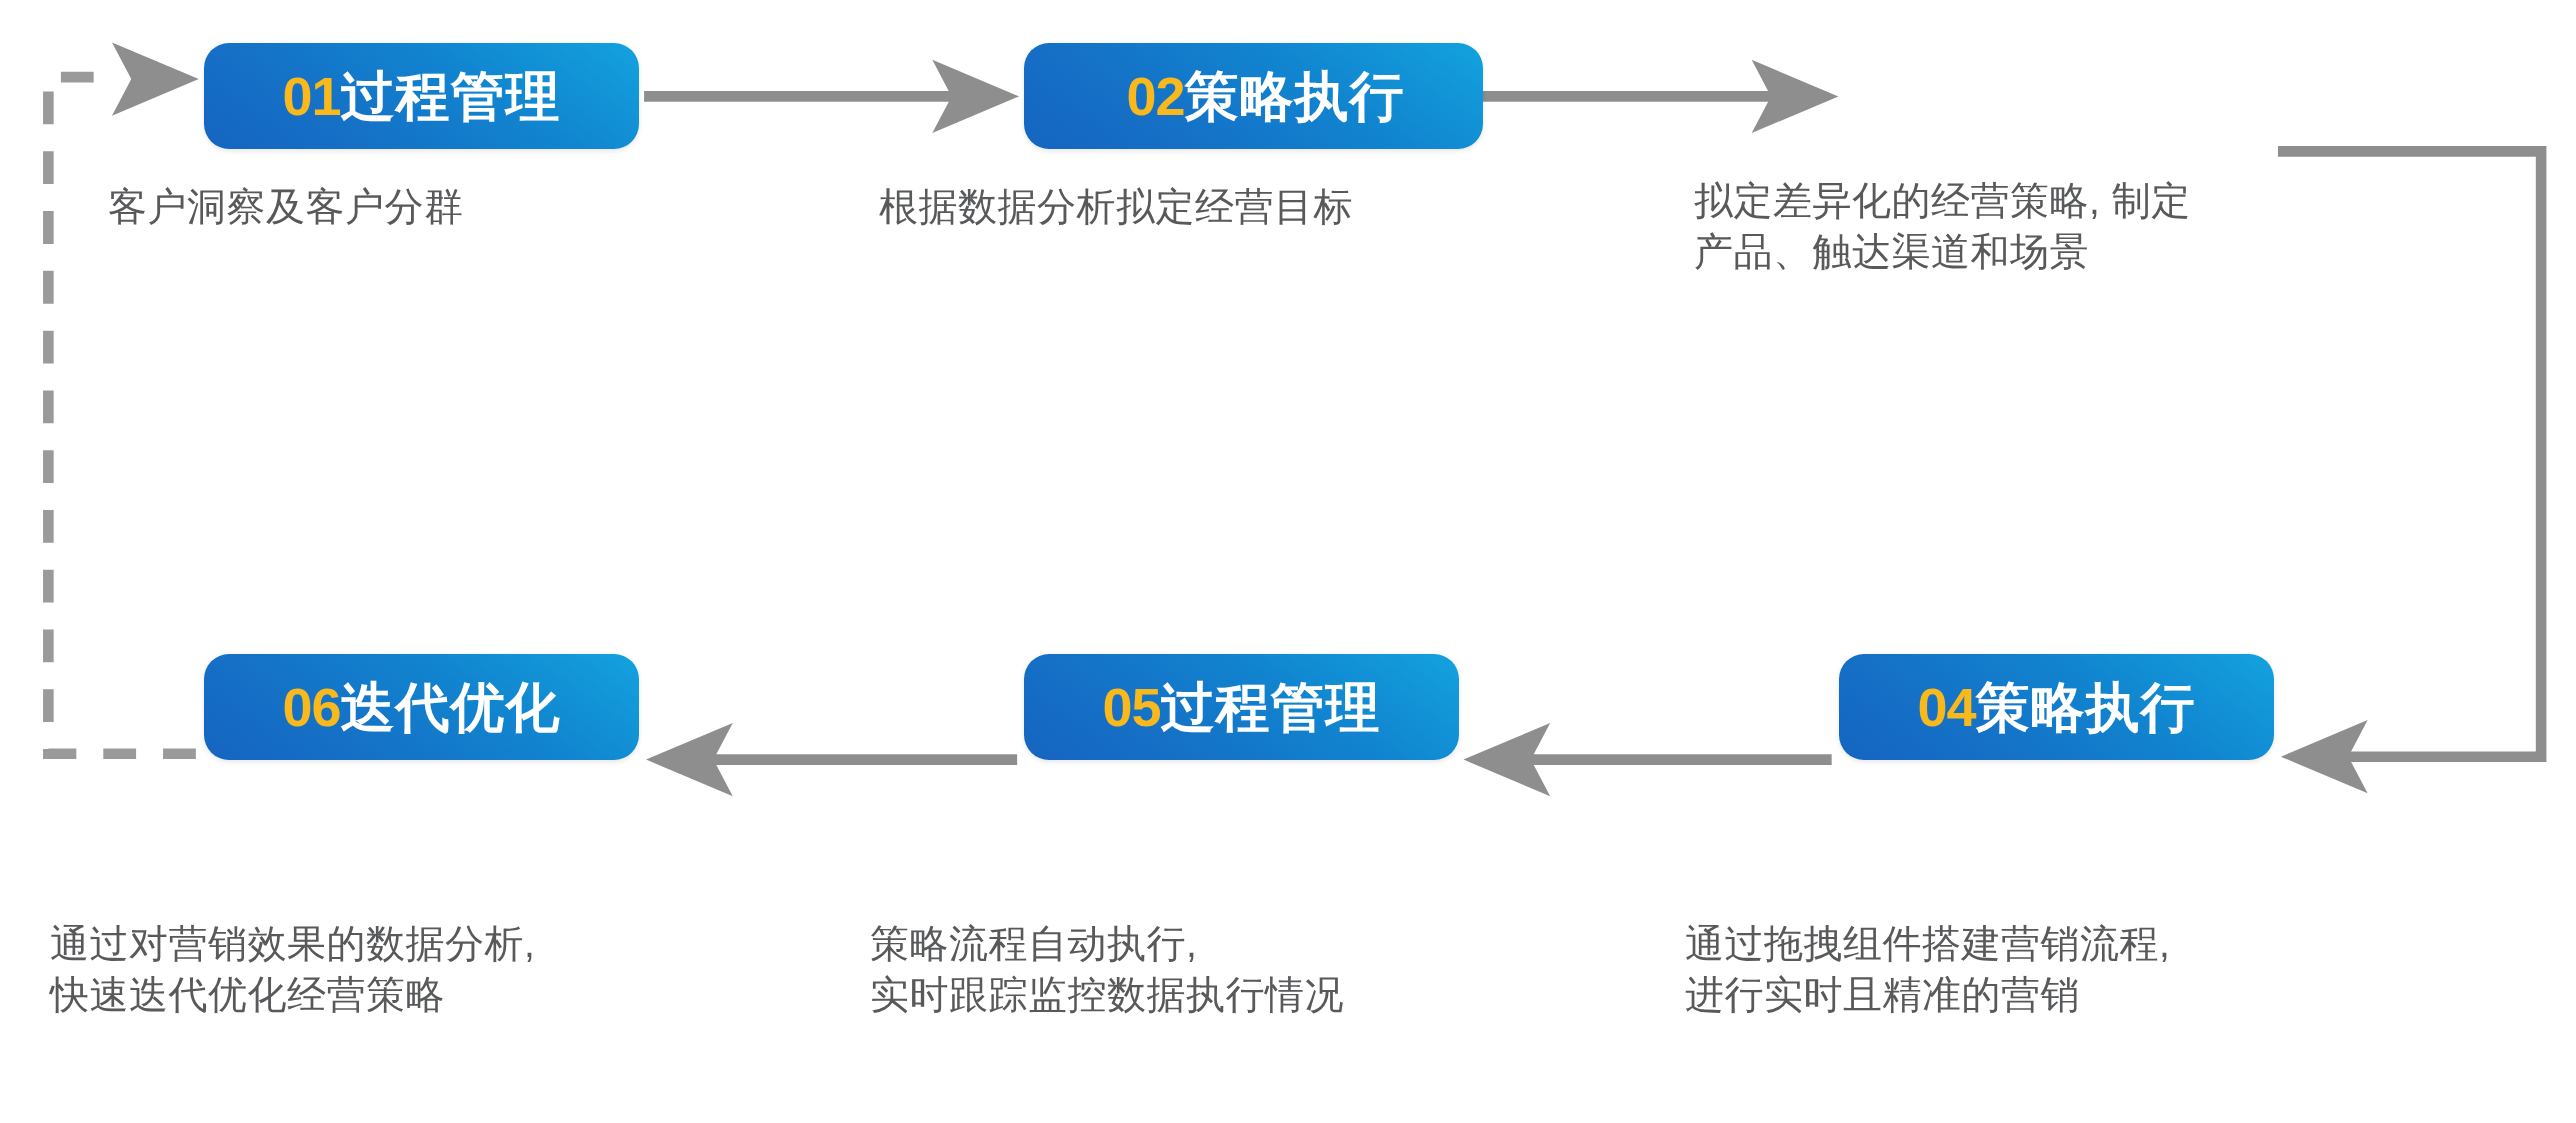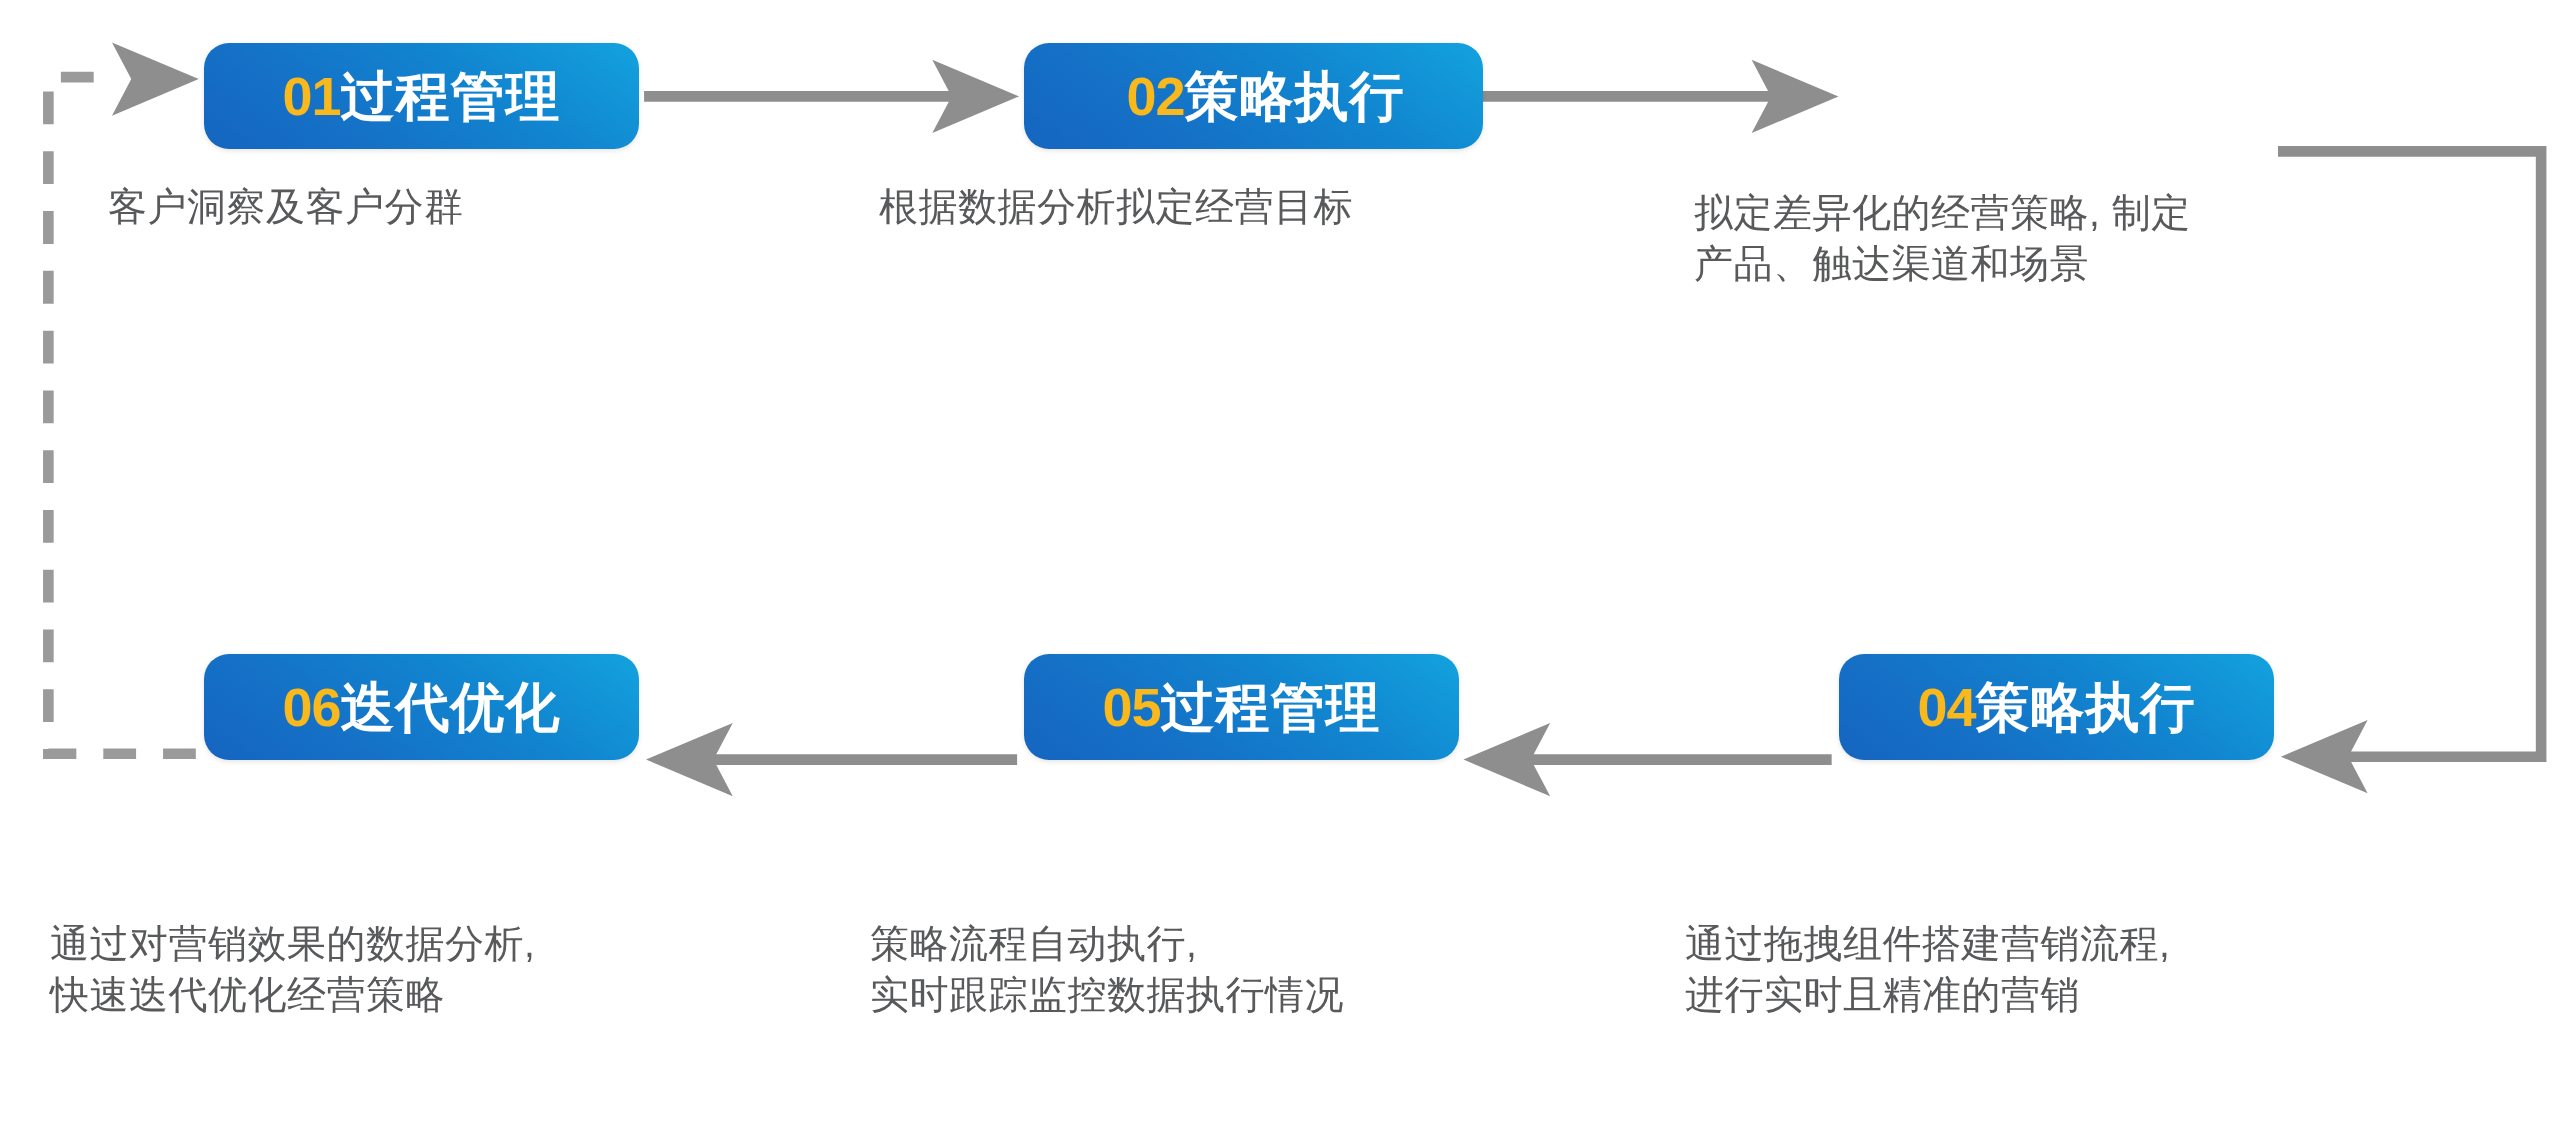--- a/index.html
+++ b/index.html
@@ -101,21 +101,21 @@
   <div class="caption" style="left:108px;top:181px;width:628px;">客户洞察及客户分群</div>
 
   <div class="step-box" style="left:1024px;top:43px;padding-left:24px;">
     <div class="step-inner">
       <span class="step-num">02</span>
       <span class="step-title">策略执行</span>
     </div>
   </div>
   <div class="caption" style="left:879px;top:181px;width:724px;">根据数据分析拟定经营目标</div>
 
-  <div class="caption" style="left:1694px;top:187px;width:734px;">拟定差异化的经营策略, 制定
+  <div class="caption" style="left:1694px;top:175px;width:734px;">拟定差异化的经营策略, 制定
 产品、触达渠道和场景</div>
 
   <div class="step-box" style="left:204px;top:654px;">
     <div class="step-inner">
       <span class="step-num">06</span>
       <span class="step-title">迭代优化</span>
     </div>
   </div>
   <div class="caption" style="left:50px;top:918px;width:743px;">通过对营销效果的数据分析,
 快速迭代优化经营策略</div>

